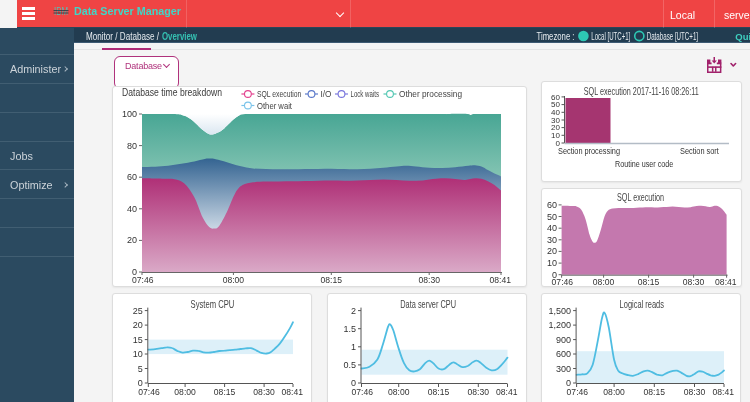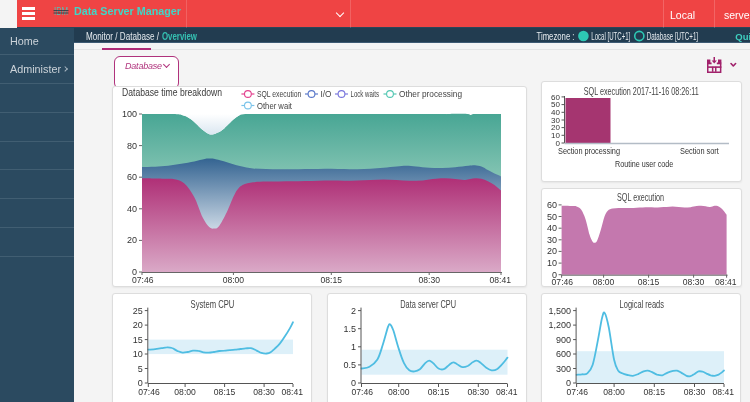--- a/index.html
+++ b/index.html
@@ -15,21 +15,21 @@
 .crumbbar { position:absolute; left:74px; top:28px; width:676px; height:15px; background:#223c50; border-bottom:1.5px solid #3d5a73; }
 .bc { font-size:10px; fill:#e6ebef; font-family:"Liberation Sans",sans-serif; }
 .bcb { font-size:10px; font-weight:700; fill:#35c1b2; font-family:"Liberation Sans",sans-serif; }
 .bcq { font-size:9.5px; font-weight:700; fill:#3ecfbf; font-family:"Liberation Sans",sans-serif; }
 .sidebar { position:absolute; left:0; top:28px; width:74px; height:374px; background:#2b4a60; }
 .sitem { position:absolute; left:10px; height:28.7px; line-height:28.7px; font-size:10.8px; color:#ccd3d9; width:60px; }
 .chev { position:absolute; right:3px; top:11.5px; width:4.2px; height:4.2px; border-top:1.2px solid #a7b5c0; border-right:1.2px solid #a7b5c0; transform:rotate(45deg); }
 .sep { position:absolute; left:0; width:74px; height:1px; background:rgba(180,198,210,0.17); }
 .tabline { position:absolute; left:74px; top:48.5px; width:676px; height:1px; background:#e4e4e4; }
 .tabsel { position:absolute; left:102px; top:47.5px; width:49px; height:2.5px; background:#ad2a76; }
-.dbbtn { position:absolute; left:114px; top:56px; width:65px; height:33px; background:#fff; border:1px solid #b0327c; border-radius:6px;font-style:italic; }
+.dbbtn { position:absolute; left:114px; top:56px; width:65px; height:33px; background:#fff; border:1px solid #b0327c; border-radius:6px; }
 .dbbtn .lbl { position:absolute; left:10px; top:4px; font-size:9px; letter-spacing:-0.2px; color:#b0327c; }
 .dchev { position:absolute; right:9px; top:5px; width:5px; height:5px; border-right:1.5px solid #b0327c; border-bottom:1.5px solid #b0327c; transform:rotate(45deg); }
 .card { position:absolute; background:#fff; border:1px solid #ddd; border-radius:3px; box-shadow:0 1px 2px rgba(0,0,0,0.06); }
 .ttl { font-size: 11.5px; fill:#3b3b3b; font-family:"Liberation Sans",sans-serif; }
 .ttl2 { font-size: 10.5px; fill:#444; font-family:"Liberation Sans",sans-serif; }
 .lg { font-size: 9px; fill:#444; font-family:"Liberation Sans",sans-serif; }
 .ax { font-size: 9px; fill:#333; font-family:"Liberation Sans",sans-serif; }
 .ax2 { font-size: 8px; fill:#333; font-family:"Liberation Sans",sans-serif; }
 .ax2b { font-size: 9.5px; fill:#333; font-family:"Liberation Sans",sans-serif; }
 </style></head>
@@ -51,27 +51,28 @@
   <div class="sampzone">
       <span class="samp">SAMPLE</span>
       <span class="schev"></span>
     </div>
   <div class="tdiv" style="left:646px"></div>
   <div class="tdiv" style="left:697px"></div>
   <span class="tlink" style="left:653px">Local</span>
   <span class="tlink" style="left:707px">server</span>
 </div>
 <div class="sidebar">
-<div class="sitem" style="top:-1.5px">Home</div>
 <div class="sep" style="top:25.8px"></div>
 <div class="sitem" style="top:27.4px">Administer<span class="chev"></span></div>
 <div class="sep" style="top:54.7px"></div>
 <div class="sep" style="top:83.6px"></div>
 <div class="sep" style="top:112.5px"></div>
+<div class="sitem" style="top:114.1px">Jobs</div>
 <div class="sep" style="top:141.4px"></div>
+<div class="sitem" style="top:143.0px">Optimize<span class="chev"></span></div>
 <div class="sep" style="top:170.3px"></div>
 <div class="sep" style="top:199.2px"></div>
 <div class="sep" style="top:228.1px"></div>
 </div>
 <div class="crumbbar"></div>
 <svg class="abs" style="left:74px;top:28px" width="676" height="17" viewBox="0 0 676 17">
   <text x="12" y="11.5" class="bc" textLength="73" lengthAdjust="spacingAndGlyphs">Monitor / Database /</text>
   <text x="88" y="11.5" class="bcb" textLength="35" lengthAdjust="spacingAndGlyphs">Overview</text>
   <text x="462.5" y="11.5" class="bc" textLength="38" lengthAdjust="spacingAndGlyphs">Timezone :</text>
   <circle cx="509.4" cy="8" r="5.3" fill="#2dc8b4"></circle>

